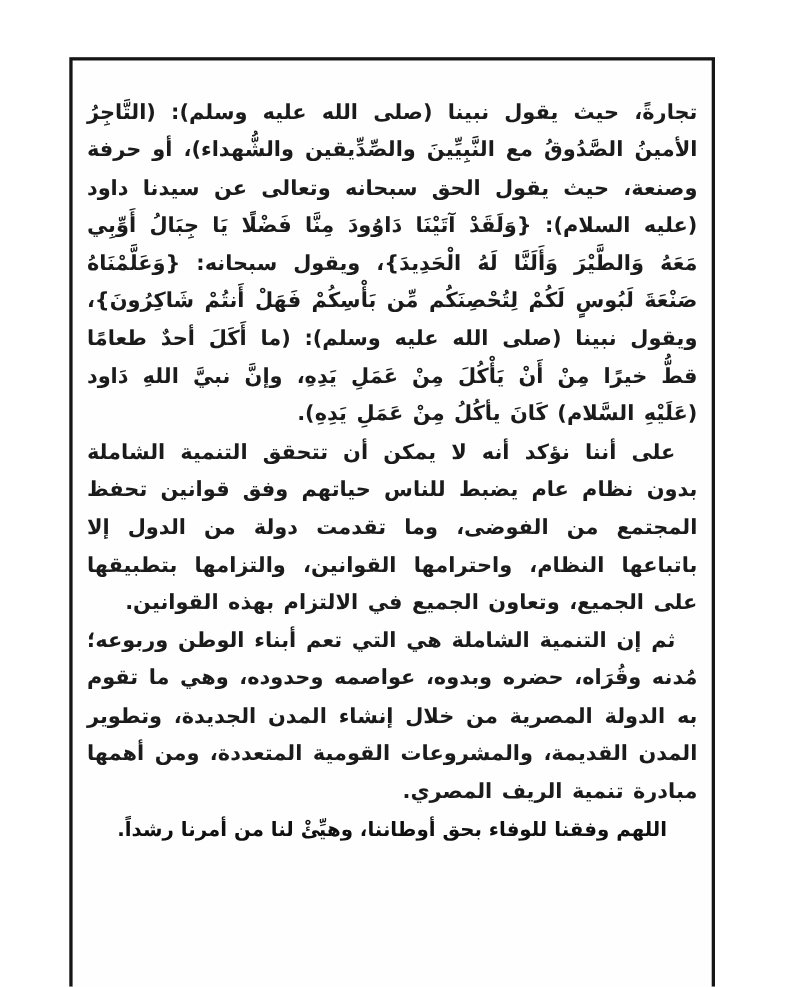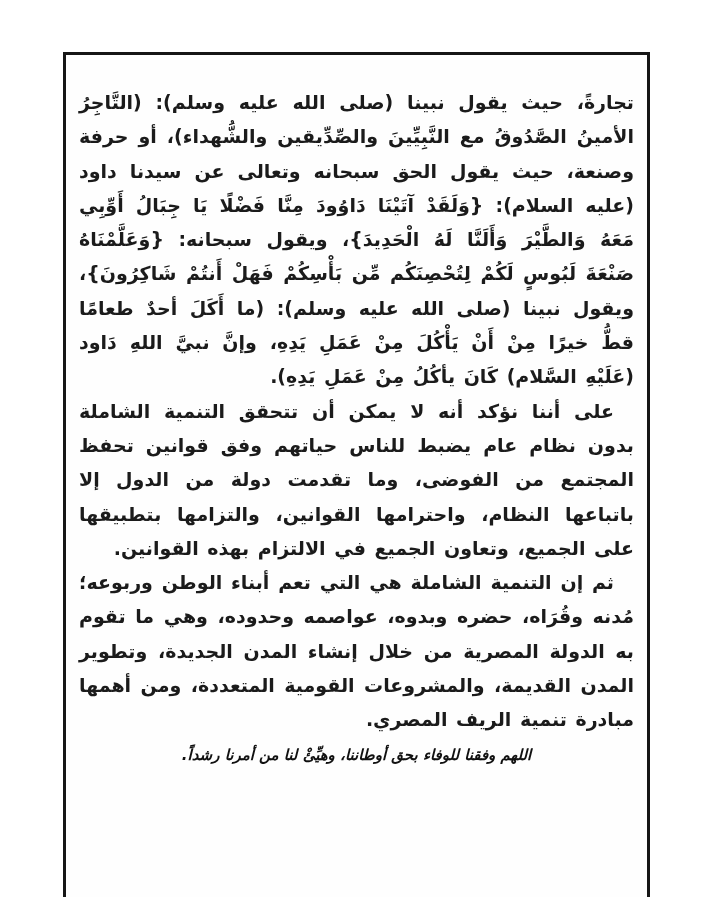--- a/index.html
+++ b/index.html
@@ -36,26 +36,25 @@
     text-align: justify;
     text-justify: inter-word;
     word-spacing: 2px;
   }
   .para.indent {
     text-indent: 20px;
   }
   .dua {
     margin: 3px 0 0 0;
     color: #101010;
-    font-size: 15px;
+    font-size: 18px;
     line-height: 30px;
     font-weight: 800;
     text-align: center;
     direction: rtl;
-    font-style: italic;
   }
 </style>
 </head>
 <body>
 
 <div class="page">
   <div class="frame">
     <p class="para">تجارةً، حيث يقول نبينا (صلى الله عليه وسلم): (التَّاجِرُ الأمينُ الصَّدُوقُ مع النَّبِيِّينَ والصِّدِّيقين والشُّهداء)، أو حرفة وصنعة، حيث يقول الحق سبحانه وتعالى عن سيدنا داود (عليه السلام): {وَلَقَدْ آتَيْنَا دَاوُودَ مِنَّا فَضْلًا يَا جِبَالُ أَوِّبِي مَعَهُ وَالطَّيْرَ وَأَلَنَّا لَهُ الْحَدِيدَ}، ويقول سبحانه: {وَعَلَّمْنَاهُ صَنْعَةَ لَبُوسٍ لَكُمْ لِتُحْصِنَكُم مِّن بَأْسِكُمْ فَهَلْ أَنتُمْ شَاكِرُونَ}، ويقول نبينا (صلى الله عليه وسلم): (ما أَكَلَ أحدٌ طعامًا قطُّ خيرًا مِنْ أَنْ يَأْكُلَ مِنْ عَمَلِ يَدِهِ، وإنَّ نبيَّ اللهِ دَاود (عَلَيْهِ السَّلام) كَانَ يأكُلُ مِنْ عَمَلِ يَدِهِ).</p>
     <p class="para indent">على أننا نؤكد أنه لا يمكن أن تتحقق التنمية الشاملة بدون نظام عام يضبط للناس حياتهم وفق قوانين تحفظ المجتمع من الفوضى، وما تقدمت دولة من الدول إلا باتباعها النظام، واحترامها القوانين، والتزامها بتطبيقها على الجميع، وتعاون الجميع في الالتزام بهذه القوانين.</p>
     <p class="para indent">ثم إن التنمية الشاملة هي التي تعم أبناء الوطن وربوعه؛ مُدنه وقُرَاه، حضره وبدوه، عواصمه وحدوده، وهي ما تقوم به الدولة المصرية من خلال إنشاء المدن الجديدة، وتطوير المدن القديمة، والمشروعات القومية المتعددة، ومن أهمها مبادرة تنمية الريف المصري.</p>

